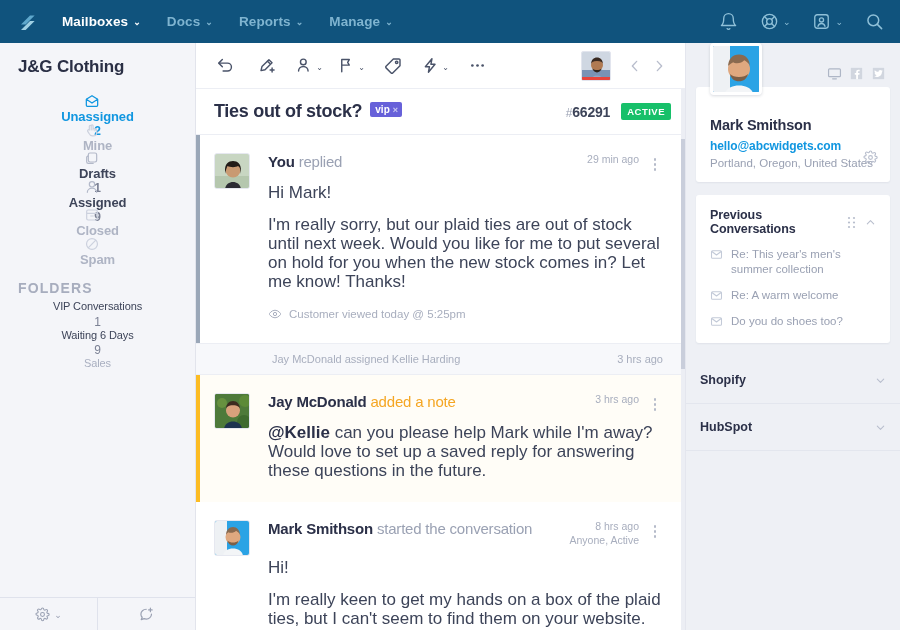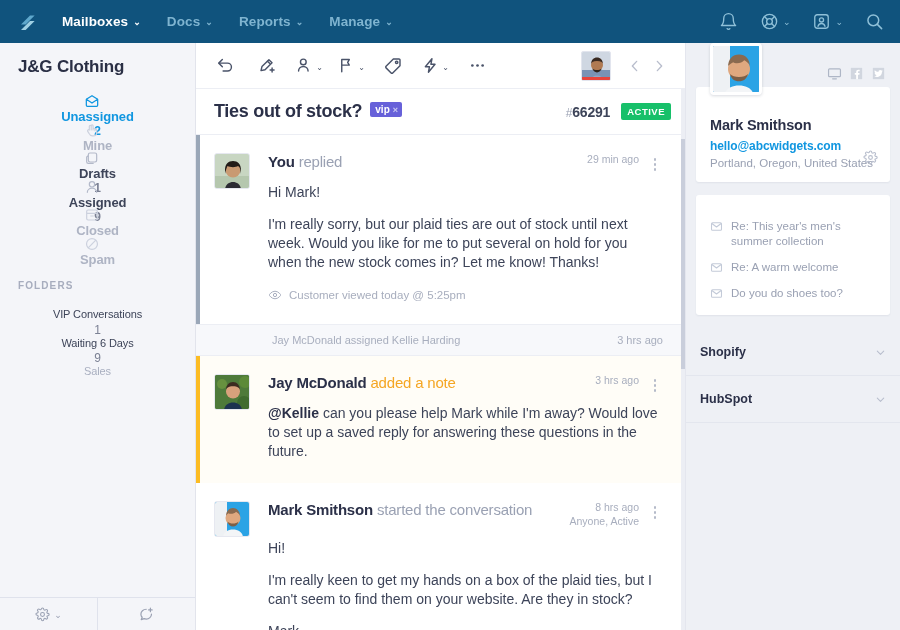--- a/index.html
+++ b/index.html
@@ -48,22 +48,22 @@
   .folder-ico { width: 18px; min-width: 18px; display: flex; align-items: center; color: #b3b9c9; margin-right: 9px; }
   .folder-label { flex: 1; font-size: 13px; color: #3d4459; font-weight: bold; letter-spacing: -0.1px; }
   .folder-count { font-size: 12px; color: #7b8194; font-weight: bold; }
   .folder-row.active .folder-label,
   .folder-row.active .folder-count { color: #1096e0; }
   .folder-row.active .folder-ico { color: #1096e0; }
   .folder-row.muted .folder-label { color: #aeb4c4; }
   .folder-row.muted .folder-ico { color: #ccd1de; }
 
   .folders-head {
-    font-size: 10px; font-weight: bold; letter-spacing: 1.1px;
-    color: #a7adbe; padding: 0 18px; margin-top: 16px; margin-bottom: 17px;
+    font-size: 14px; font-weight: bold; letter-spacing: 1.1px;
+    color: #a7adbe; padding: 0 18px; margin-top: 16px; margin-bottom: 4px;
   }
   .folder-row.plain .folder-label { font-weight: normal; color: #3d4459; font-size: 11px; }
   .folder-row.plain .folder-count { font-weight: normal; color: #7b8194; }
   .folder-row.plain.muted .folder-label { color: #a9afc0; }
 
   .sidebar-foot {
     height: 33px; min-height: 33px; border-top: 1px solid #dfe2ec;
     display: flex; background: #f4f5f9;
   }
   .sb-foot-btn {
@@ -131,21 +131,21 @@
   .msg-body { flex: 1; min-width: 0; }
   .msg-head { display: flex; align-items: flex-start; }
   .msg-who { font-size: 15px; font-weight: bold; color: #2b3048; letter-spacing: -0.2px; }
   .msg-action { font-size: 15px; color: #9aa1b3; font-weight: normal; margin-left: 4px; letter-spacing: -0.2px; }
   .msg-action.note-action { color: #f5a623; }
   .msg-meta { margin-left: auto; text-align: right; padding-left: 10px; }
   .msg-time { font-size: 10.5px; color: #a8aebe; white-space: nowrap; }
   .msg-sub { font-size: 10.5px; color: #a8aebe; white-space: nowrap; margin-top: 2px; }
   .msg-kebab { width: 16px; display: flex; flex-direction: column; align-items: center; gap: 2.5px; margin-left: 8px; padding-top: 5px; cursor: pointer; }
   .msg-kebab i { width: 2.5px; height: 2.5px; border-radius: 50%; background: #b4bac9; display: block; }
-  .msg-p { font-size: 14px; line-height: 19px; color: #3d4459; margin-top: 13px; }
+  .msg-p { font-size: 17px; line-height: 19px; color: #3d4459; margin-top: 13px; }
   .msg-p.first { margin-top: 12px; }
   .msg-p b { font-weight: bold; color: #2b3048; }
   .msg-foot { display: flex; align-items: center; gap: 7px; margin-top: 16px; color: #aab0c0; }
   .msg-foot span { font-size: 11.5px; color: #a8aebe; }
 
   .event-row {
     display: flex; align-items: center; background: #f7f8fb;
     border-top: 1px solid #eceef4; border-bottom: 1px solid #eceef4;
     padding: 9px 22px 9px 76px; font-size: 11px; color: #a8aebe;
   }
@@ -596,20 +596,40 @@
         </div>
         <span class="rb-gear">
           <svg width="15" height="15" viewBox="0 0 24 24" fill="none" stroke="currentColor" stroke-width="1.8">
             <circle cx="12" cy="12" r="3"></circle>
             <path d="M19.2 14.2a1.6 1.6 0 0 0 .33 1.77l.06.06a1.9 1.9 0 1 1-2.7 2.7l-.06-.06a1.6 1.6 0 0 0-1.77-.33 1.6 1.6 0 0 0-1 1.47v.17a1.9 1.9 0 1 1-3.8 0v-.09a1.6 1.6 0 0 0-1.05-1.47 1.6 1.6 0 0 0-1.77.33l-.06.06a1.9 1.9 0 1 1-2.7-2.7l.06-.06a1.6 1.6 0 0 0 .33-1.77 1.6 1.6 0 0 0-1.47-1H3.4a1.9 1.9 0 1 1 0-3.8h.09a1.6 1.6 0 0 0 1.47-1.05 1.6 1.6 0 0 0-.33-1.77l-.06-.06a1.9 1.9 0 1 1 2.7-2.7l.06.06a1.6 1.6 0 0 0 1.77.33h.08a1.6 1.6 0 0 0 1-1.47V3.4a1.9 1.9 0 1 1 3.8 0v.09a1.6 1.6 0 0 0 1 1.47 1.6 1.6 0 0 0 1.77-.33l.06-.06a1.9 1.9 0 1 1 2.7 2.7l-.06.06a1.6 1.6 0 0 0-.33 1.77v.08a1.6 1.6 0 0 0 1.47 1h.17a1.9 1.9 0 1 1 0 3.8h-.09a1.6 1.6 0 0 0-1.47 1z"></path>
           </svg>
         </span>
       </div>
 
       <div class="rb-sec-card">
+        <div class="rb-sec-head">
+          <span class="rb-sec-title">Previous Conversations</span>
+          <span class="rb-sec-tools">
+            <span style="display:flex">
+              <svg width="9" height="13" viewBox="0 0 9 13" fill="currentColor">
+                <circle cx="2" cy="2" r="1.1"></circle>
+                  <circle cx="7" cy="2" r="1.1"></circle>
+                <circle cx="2" cy="6.5" r="1.1"></circle>
+                  <circle cx="7" cy="6.5" r="1.1"></circle>
+                <circle cx="2" cy="11" r="1.1"></circle>
+                  <circle cx="7" cy="11" r="1.1"></circle>
+              </svg>
+            </span>
+            <span style="display:flex">
+              <svg width="11" height="11" viewBox="0 0 24 24" fill="none" stroke="currentColor" stroke-width="2.3" stroke-linecap="round" stroke-linejoin="round">
+                <path d="M5 15l7-7 7 7"></path>
+              </svg>
+            </span>
+          </span>
+        </div>
         <div class="prev-item">
           <span class="prev-ico">
             <svg width="13" height="13" viewBox="0 0 24 24" fill="none" stroke="currentColor" stroke-width="2" stroke-linejoin="round">
               <rect x="2.8" y="5" width="18.4" height="14" rx="2"></rect>
                 <path d="M3.5 6.5 12 13l8.5-6.5"></path>
             </svg>
           </span>
           <span class="prev-text">Re: This year's men's summer collection</span>
         </div>
         <div class="prev-item">

